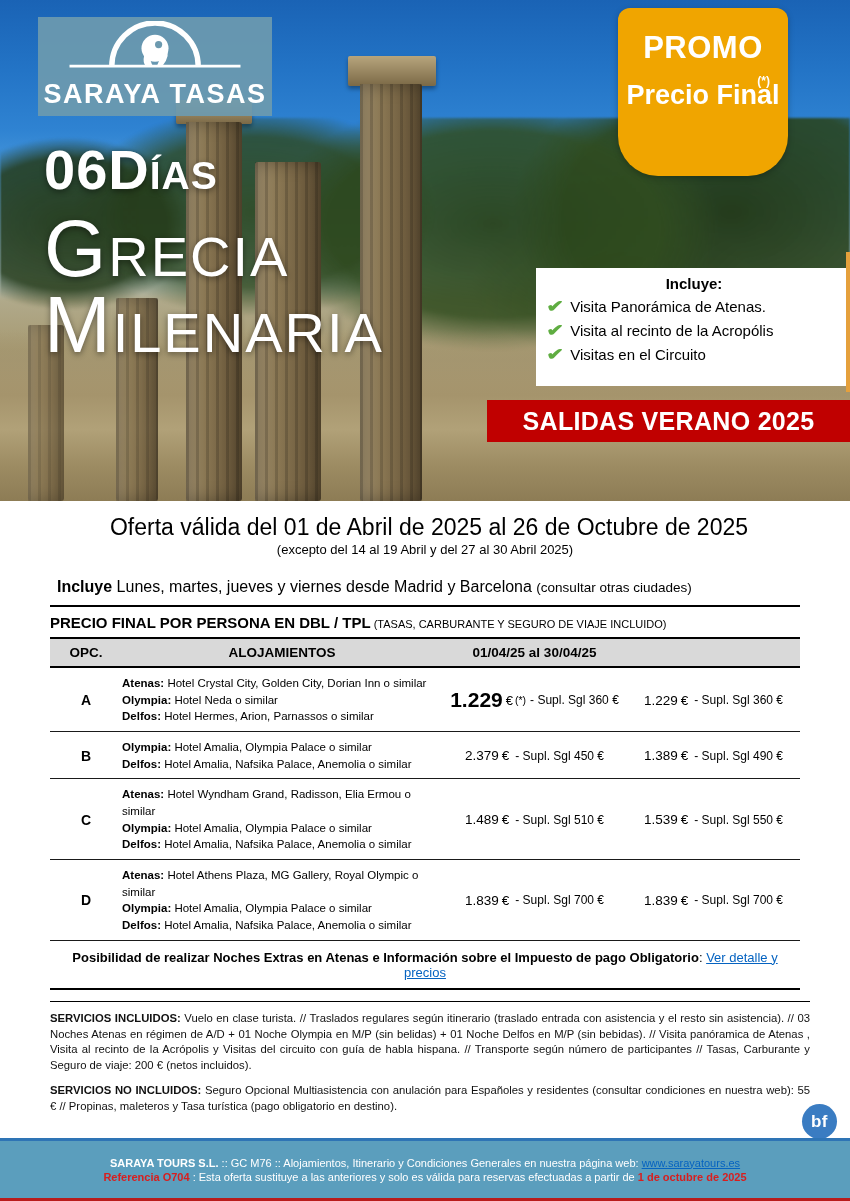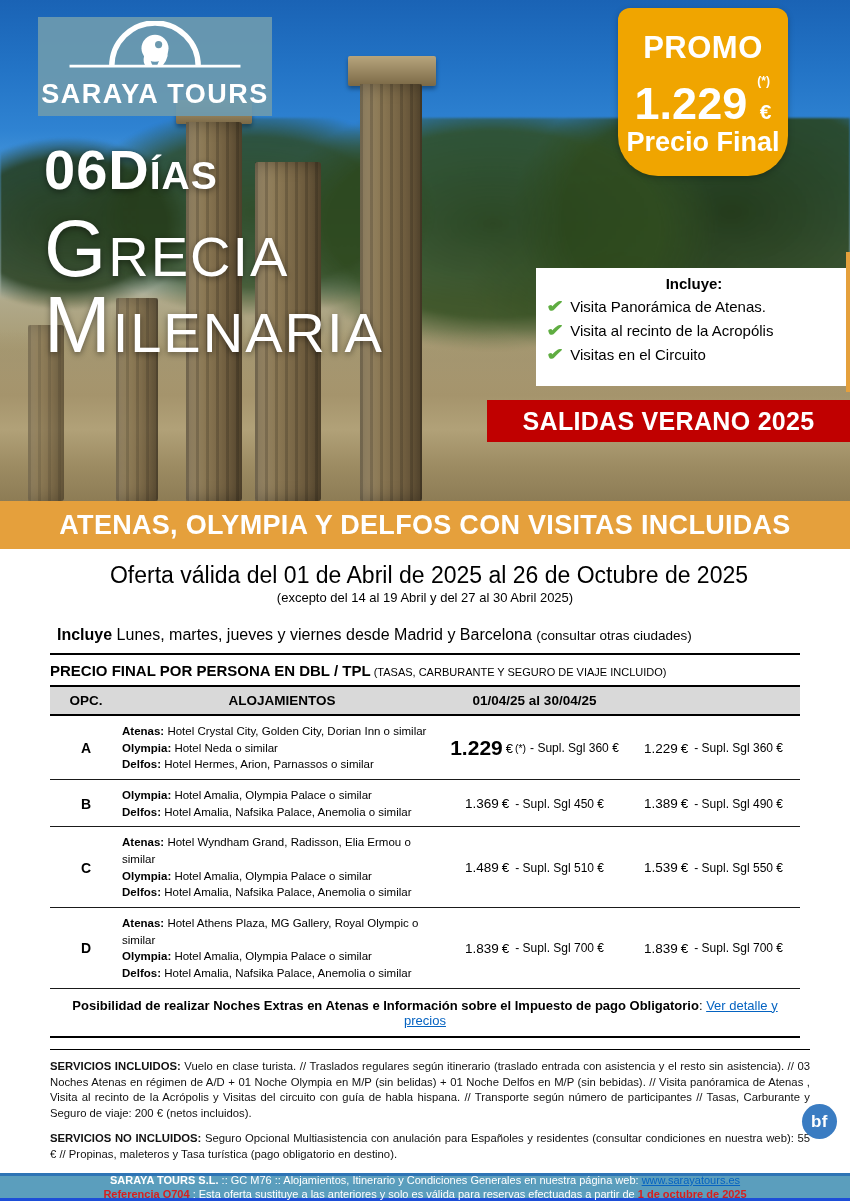--- a/index.html
+++ b/index.html
@@ -96,22 +96,22 @@
   .link { color:#0563C1; text-decoration:underline; cursor:pointer; }
 
   .fine { margin:11px 40px 0 50px; border-top:1px solid #000; padding-top:9px; color:#111; }
   .fine p { font-size:11.3px; line-height:1.4; text-align:justify; margin-bottom:9px; }
   .fine b { font-weight:bold; }
 
   .bf-badge { position:absolute; right:13px; bottom:62px; width:35px; height:35px; border-radius:50%;
     background:#3A7CC2; color:#fff; font-weight:bold; font-size:17px;
     display:flex; align-items:center; justify-content:center; letter-spacing:.5px; }
 
-  .footer { position:absolute; left:0; bottom:0; width:100%; height:28px; background:#5B9EBD;
-    border-top:3px solid #2E74B5; border-bottom:3px solid #1d4ed8;
+  .footer { position:absolute; left:0; bottom:0; width:100%; height:63px; background:#5B9EBD;
+    border-top:3px solid #2E74B5; border-bottom:3px solid #b91c1c;
     display:flex; flex-direction:column; align-items:center; justify-content:center; gap:2px;
     font-size:11px; color:#fff; }
   .footer b { font-weight:bold; }
   .footer .red { color:#D81E1E; font-weight:bold; }
 </style>
 </head>
 <body>
 
 <div class="page">
 
@@ -129,27 +129,26 @@
 
     <div class="logo-box">
       <svg width="180" height="58" viewBox="0 0 200 64">
         <path d="M5,50 H195" stroke="#fff" stroke-width="3" fill="none"></path>
         <path d="M52,50 A48,48 0 0 1 148,50" stroke="#fff" stroke-width="6" fill="none"></path>
         <circle cx="100" cy="30" r="15" fill="#fff"></circle>
         <circle cx="104" cy="26" r="4" fill="#6D9AAF"></circle>
         <path d="M112,28 Q118,38 108,50 L102,50 Q108,38 104,32 Z" fill="#fff"></path>
         <path d="M88,38 Q86,46 90,50 L98,50 Q94,44 95,38 Z" fill="#fff"></path>
       </svg>
-      <div class="logo-brand">SARAYA TOURS</div>
+      <div class="logo-brand">SARAYA TASAS</div>
     </div>
 
     <div class="promo">
       <div class="promo-label">PROMO</div>
       <span class="promo-star">(*)</span>
-      <div class="promo-price"><span>1.229</span> <span class="promo-cur">€</span></div>
       <div class="promo-final">Precio Final</div>
     </div>
 
     <div class="title-block">
       <div class="title-days">06Días</div>
       <div class="title-main">Grecia</div>
       <div class="title-main" style="margin-top:2px;">Milenaria</div>
     </div>
 
     <div class="incluye">
@@ -165,21 +164,20 @@
       <div class="incluye-item">
         <span class="check">✔</span>
         <span>Visitas en el Circuito</span>
       </div>
     </div>
 
     <div class="red-banner">SALIDAS VERANO 2025</div>
     <div class="edge-strip"></div>
   </div>
 
-  <div class="amber-banner">ATENAS, OLYMPIA Y DELFOS CON VISITAS INCLUIDAS</div>
 
   <div class="offer">
     <div class="offer-heading">Oferta válida del 01 de Abril de 2025 al 26 de Octubre de 2025</div>
     <div class="offer-exception">(excepto del 14 al 19 Abril y del 27 al 30 Abril 2025)</div>
   </div>
 
   <div class="salidas"><b>Incluye</b><span> Lunes, martes, jueves y viernes desde Madrid y Barcelona </span><span class="small">(consultar otras ciudades)</span></div>
 
   <div class="tbl">
     <div class="rule-2"></div>
@@ -212,21 +210,21 @@
         </div>
     </div>
 
     <div class="grid-row trow">
       <div class="opt">B</div>
       <div class="hotels">
         <div><b>Olympia:</b><span> Hotel Amalia, Olympia Palace o similar</span></div>
         <div><b>Delfos:</b><span> Hotel Amalia, Nafsika Palace, Anemolia  o similar</span></div>
       </div>
       <div class="pricecell">
-          <span class="amt">1.369</span>
+          <span class="amt">2.379</span>
           <span class="cur">€</span>
           <span class="star"></span>
           <span class="supl">- Supl. Sgl 450 €</span>
         </div>
       <div class="pricecell">
           <span class="amt">1.389</span>
           <span class="cur">€</span>
           <span class="star"></span>
           <span class="supl">- Supl. Sgl 490 €</span>
         </div>

